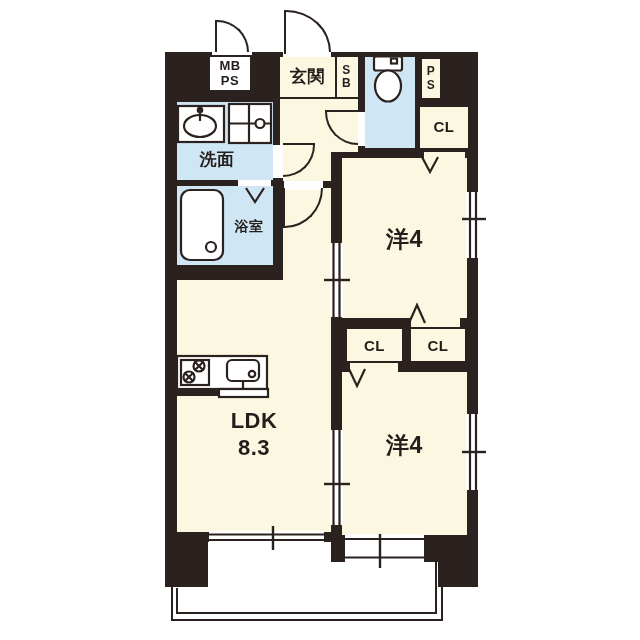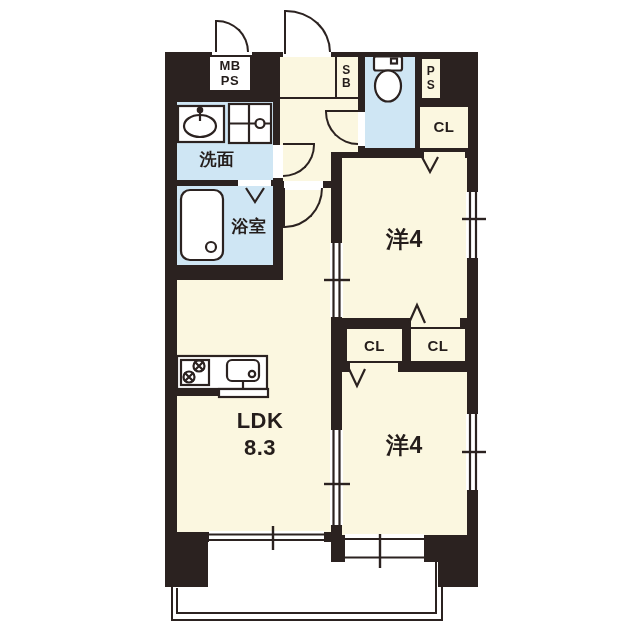--- a/index.html
+++ b/index.html
@@ -151,27 +151,28 @@
   <div class="arc" style="left:325px;top:112px;width:33px;height:33px;border-left-width:2px;border-bottom-width:2px;border-bottom-left-radius:100% 100%;"></div>
 
   <div class="leaf" style="left:283px;top:143px;width:32px;height:2px;"></div>
   <div class="arc" style="left:283px;top:145px;width:32px;height:32px;border-right-width:2px;border-bottom-width:2px;border-bottom-right-radius:100% 100%;"></div>
 
   <div class="leaf" style="left:283px;top:188px;width:2px;height:40px;"></div>
   <div class="arc" style="left:285px;top:188px;width:38px;height:40px;border-right-width:2px;border-bottom-width:2px;border-bottom-right-radius:100% 100%;"></div>
 
   <div class="label" style="left:208px;top:55px;width:44px;height:37px;font-size:13px;">MB
 PS</div>
+  <div class="label" style="left:280px;top:57px;width:55px;height:40px;font-size:17px;">玄関</div>
   <div class="label" style="left:335px;top:57px;width:23px;height:40px;font-size:12px;">S
 B</div>
   <div class="label" style="left:420px;top:57px;width:22px;height:43px;font-size:12px;">P
 S</div>
   <div class="label" style="left:418px;top:105px;width:52px;height:45px;font-size:15px;">CL</div>
   <div class="label" style="left:177px;top:148px;width:80px;height:24px;font-size:17px;">洗面</div>
-  <div class="label" style="left:225px;top:216px;width:48px;height:22px;font-size:17px;">浴室</div>
+  <div class="label" style="left:225px;top:216px;width:48px;height:22px;font-size:14px;">浴室</div>
   <div class="label" style="left:342px;top:226px;width:125px;height:28px;font-size:23px;">洋4</div>
   <div class="label" style="left:345px;top:334px;width:59px;height:24px;font-size:15px;">CL</div>
   <div class="label" style="left:409px;top:334px;width:58px;height:24px;font-size:15px;">CL</div>
-  <div class="label" style="left:177px;top:404px;width:154px;height:60px;font-size:22px;line-height:1.25;padding-left:6px;">LDK
+  <div class="label" style="left:177px;top:404px;width:154px;height:60px;font-size:22px;line-height:1.25;">LDK
 8.3</div>
   <div class="label" style="left:342px;top:432px;width:125px;height:28px;font-size:23px;">洋4</div>
 
 </div>
 
 </body></html>

